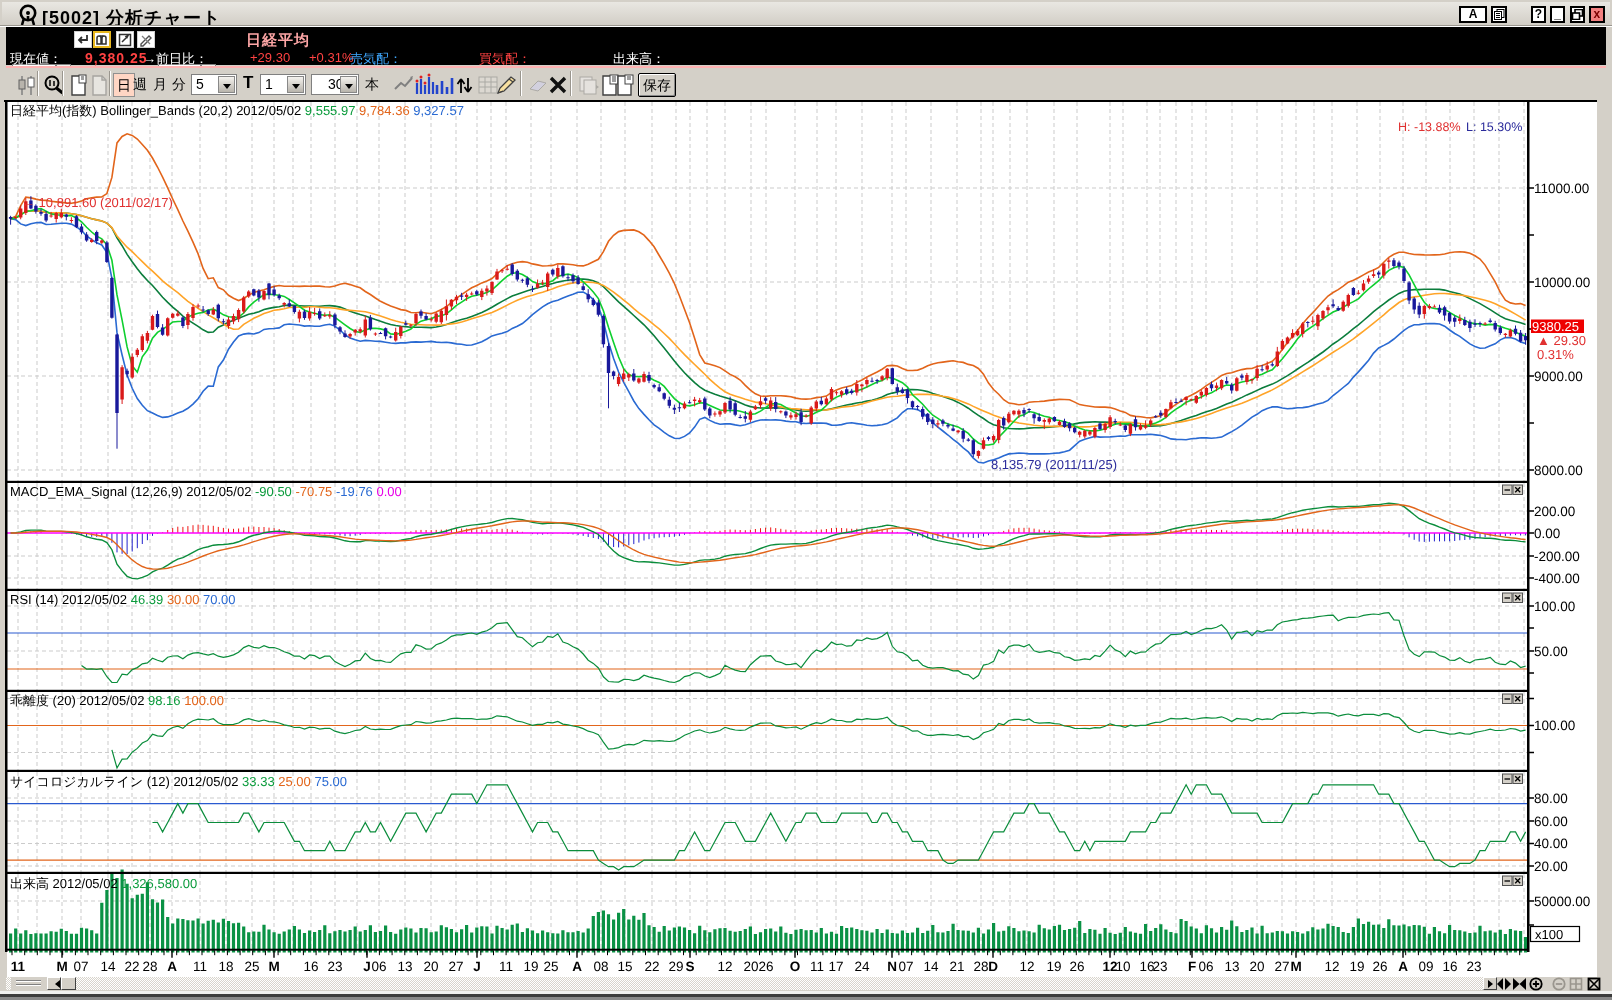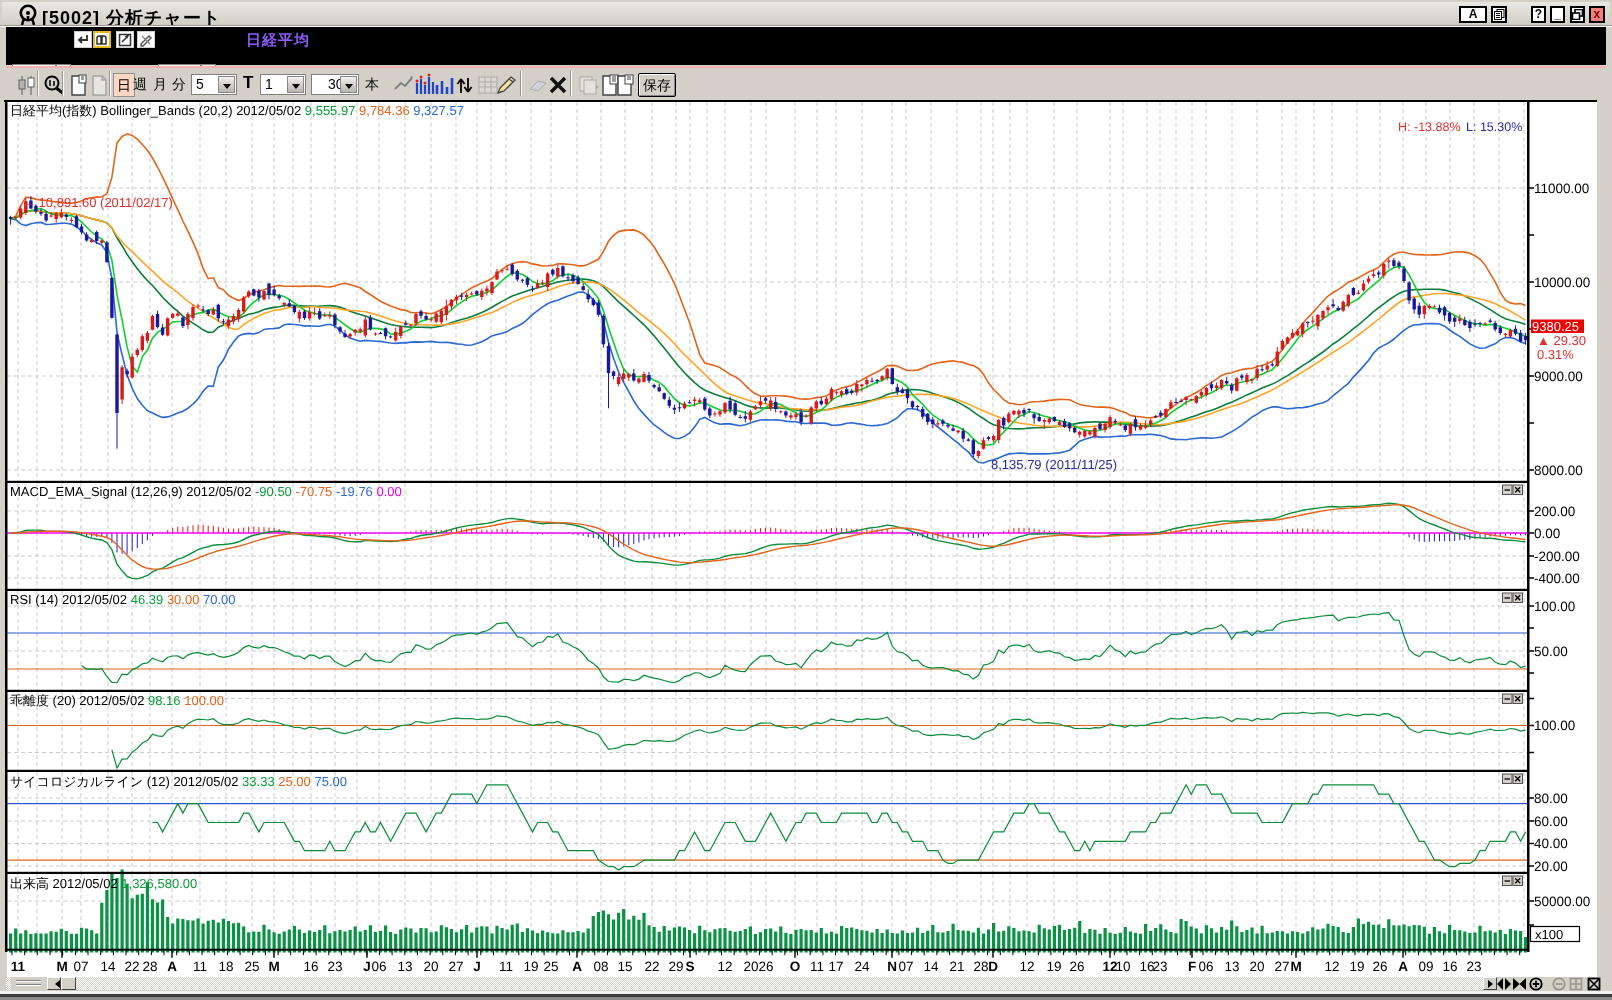--- a/index.html
+++ b/index.html
@@ -256,21 +256,31 @@
           <path d="M2 11L10 3l2 2-8 8H2z" fill="none" stroke="#505050" stroke-width="1.4"></path>
           <path d="M3 3l8 8" stroke="#808080" stroke-width="1.2"></path>
         </svg>
     </div>
     <div class="combo" style="left:152px; width:43px;font-weight:bold;">
         <span style="position:absolute;left:3px;top:0.5px;">指数*</span>
       </div>
     <div class="combo" style="left:195px; width:15px; background:linear-gradient(#f4f2ee,#b8b4ac);">
         <div class="arr" style="position:absolute;left:0;top:0;width:15px;height:15px;border:0;background:none;"></div>
       </div>
-    <span style="position:absolute; left:240px; top:0px; color:#8b5cf6; font-size:15px; font-weight:bold; letter-spacing:1px;">日経平均</span>
+    <span style="position:absolute; left:240px; top:0px; color:#fca5a5; font-size:15px; font-weight:bold; letter-spacing:1px;">日経平均</span>
+  </div>
+  <div id="row2">
+    <span class="wlbl" style="left:4px;">現在値：</span>
+    <span class="rlbl" style="left:79px; font-weight:bold; font-size:14px; letter-spacing:1px;">9,380.25</span>
+    <span class="wlbl" style="left:137px;">→前日比：</span>
+    <span class="rlbl" style="left:244px;">+29.30</span>
+    <span class="rlbl" style="left:303px;">+0.31% </span>
+    <span class="clbl" style="left:344px;">売気配：</span>
+    <span class="rlbl" style="left:473px;">買気配：</span>
+    <span class="wlbl" style="left:607px;">出来高：</span>
   </div>
 </div>
 <div id="pinkline"></div>
 <div id="toolbar">
   <div class="ticon" style="left:12px;">
     <svg width="25" height="25" viewBox="0 0 25 25">
         <path d="M8 3v19M17 3v19" stroke="#808080" stroke-width="1.5"></path>
         <rect x="5" y="7" width="6" height="9" fill="#b8b4ac" stroke="#606060"></rect>
         <rect x="14" y="5" width="6" height="9" fill="#fff" stroke="#606060"></rect>
       </svg>

